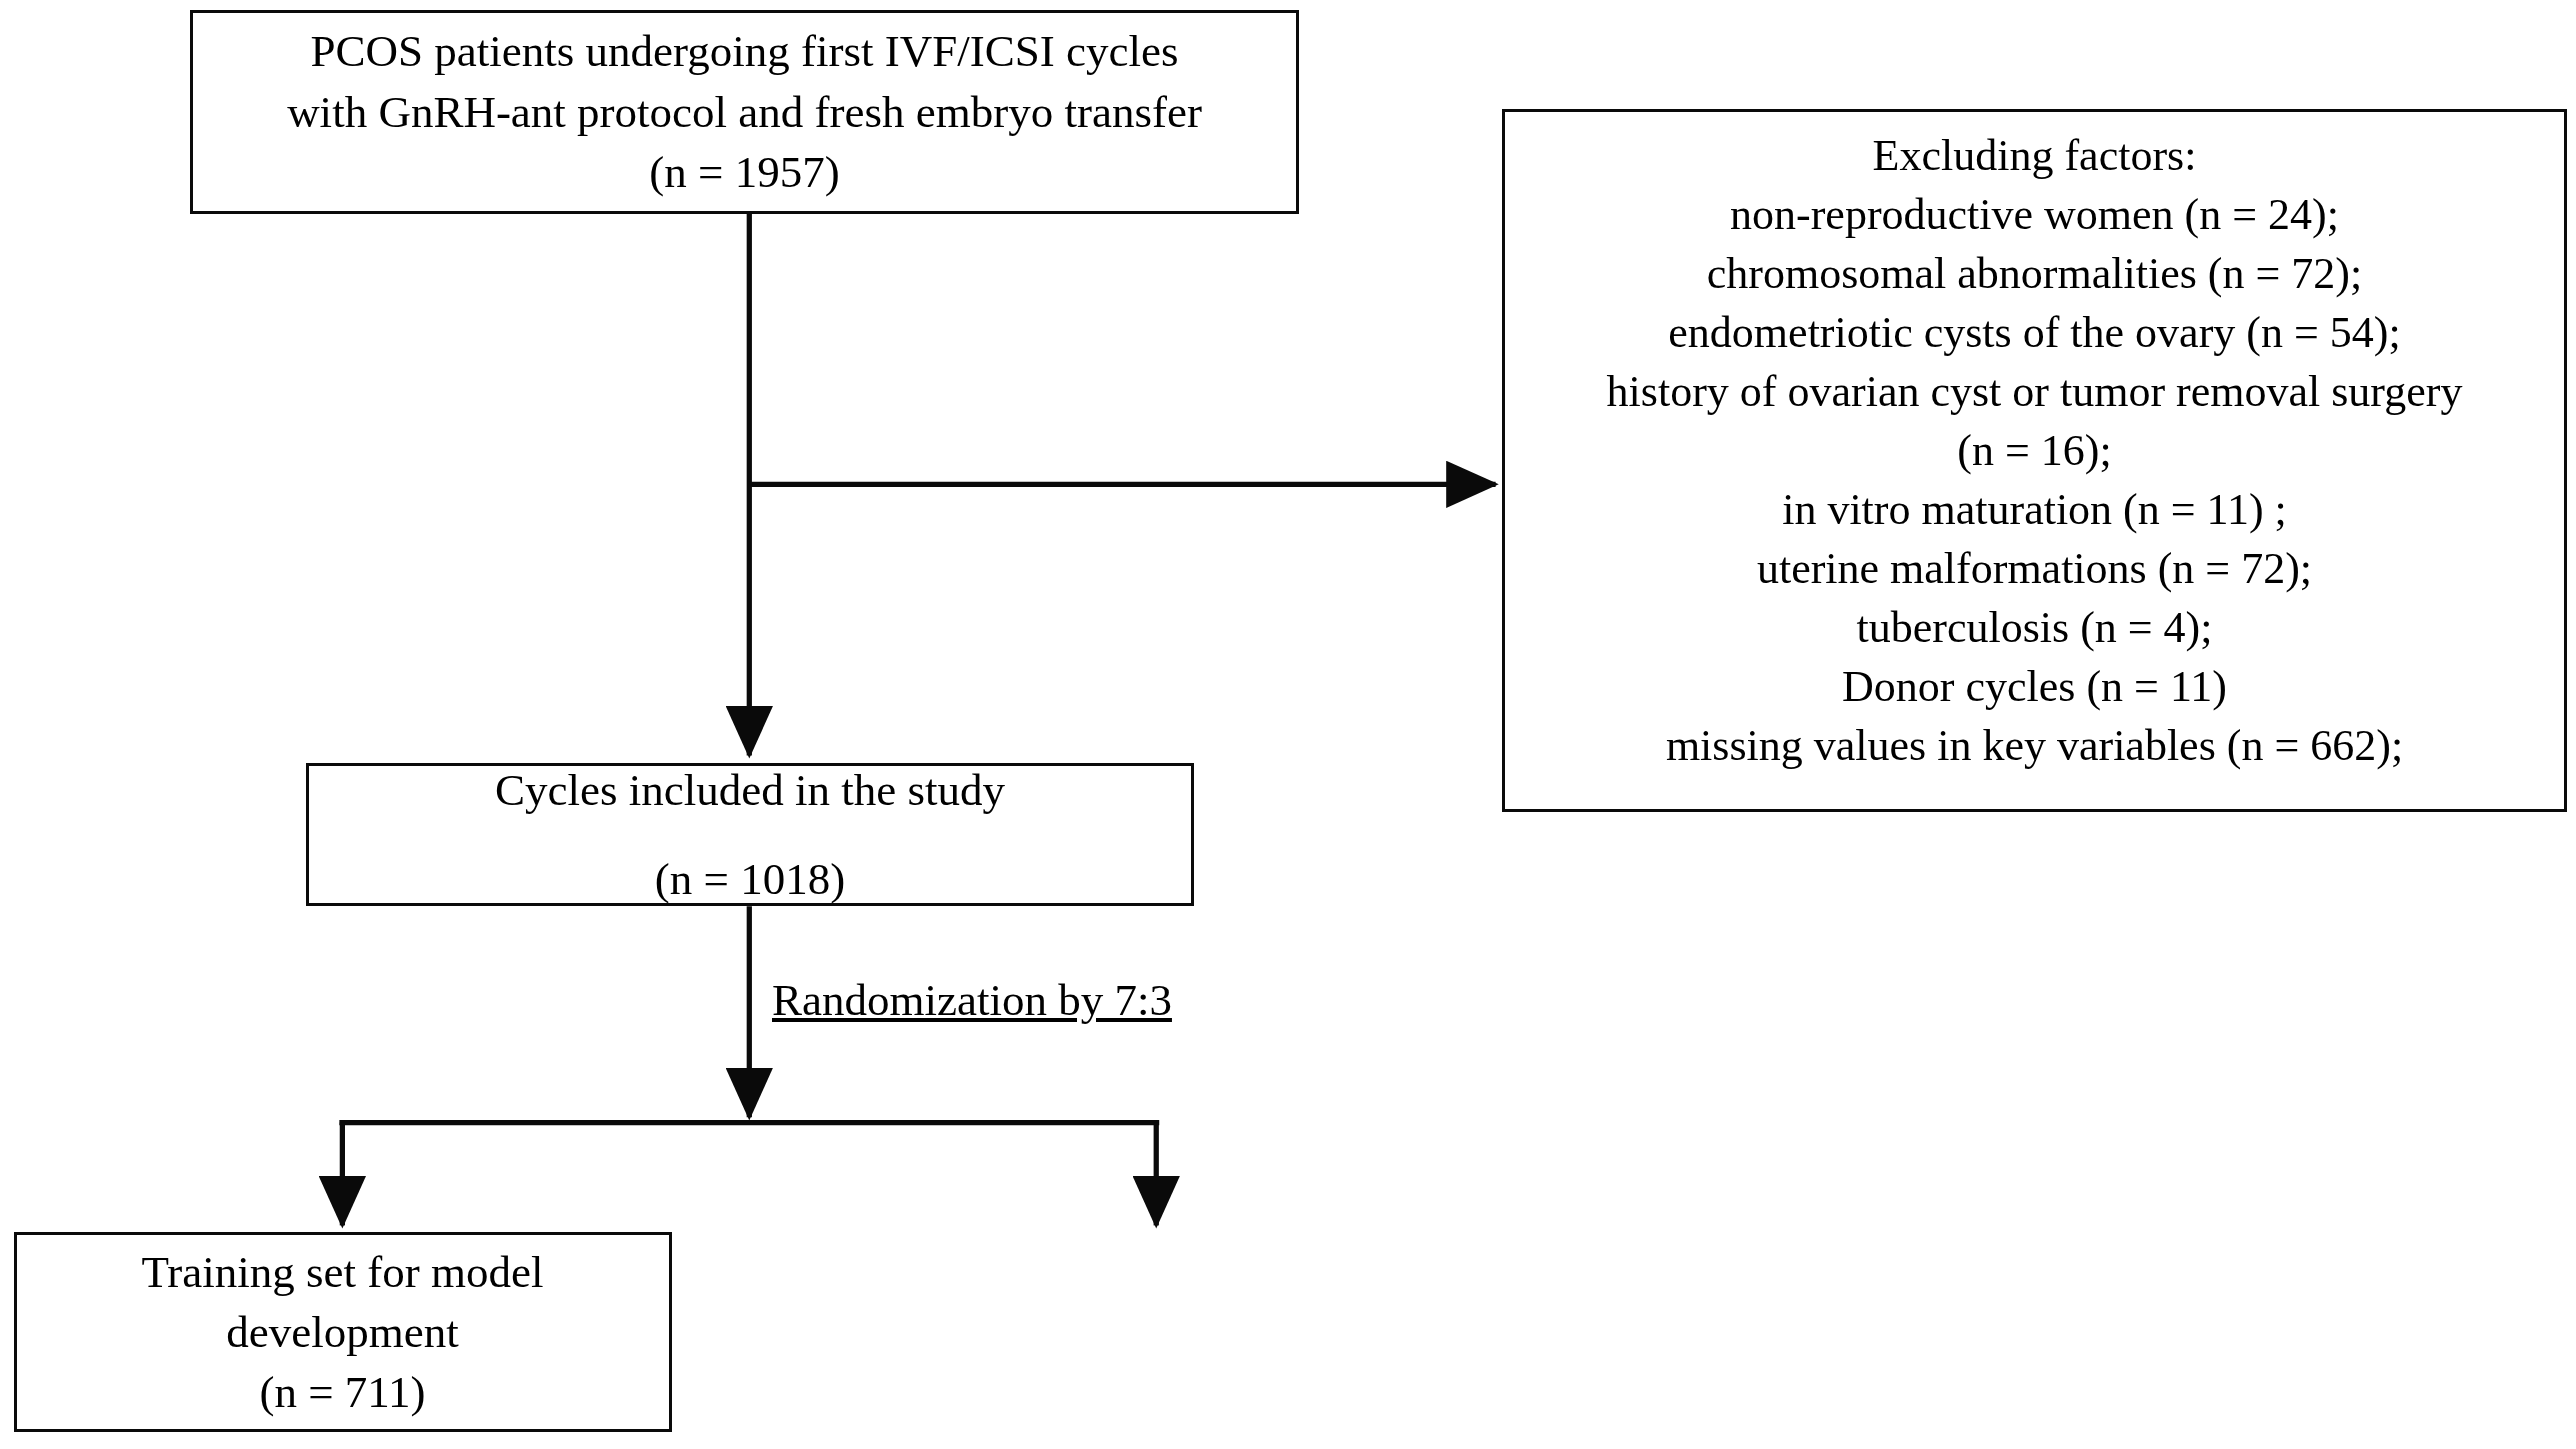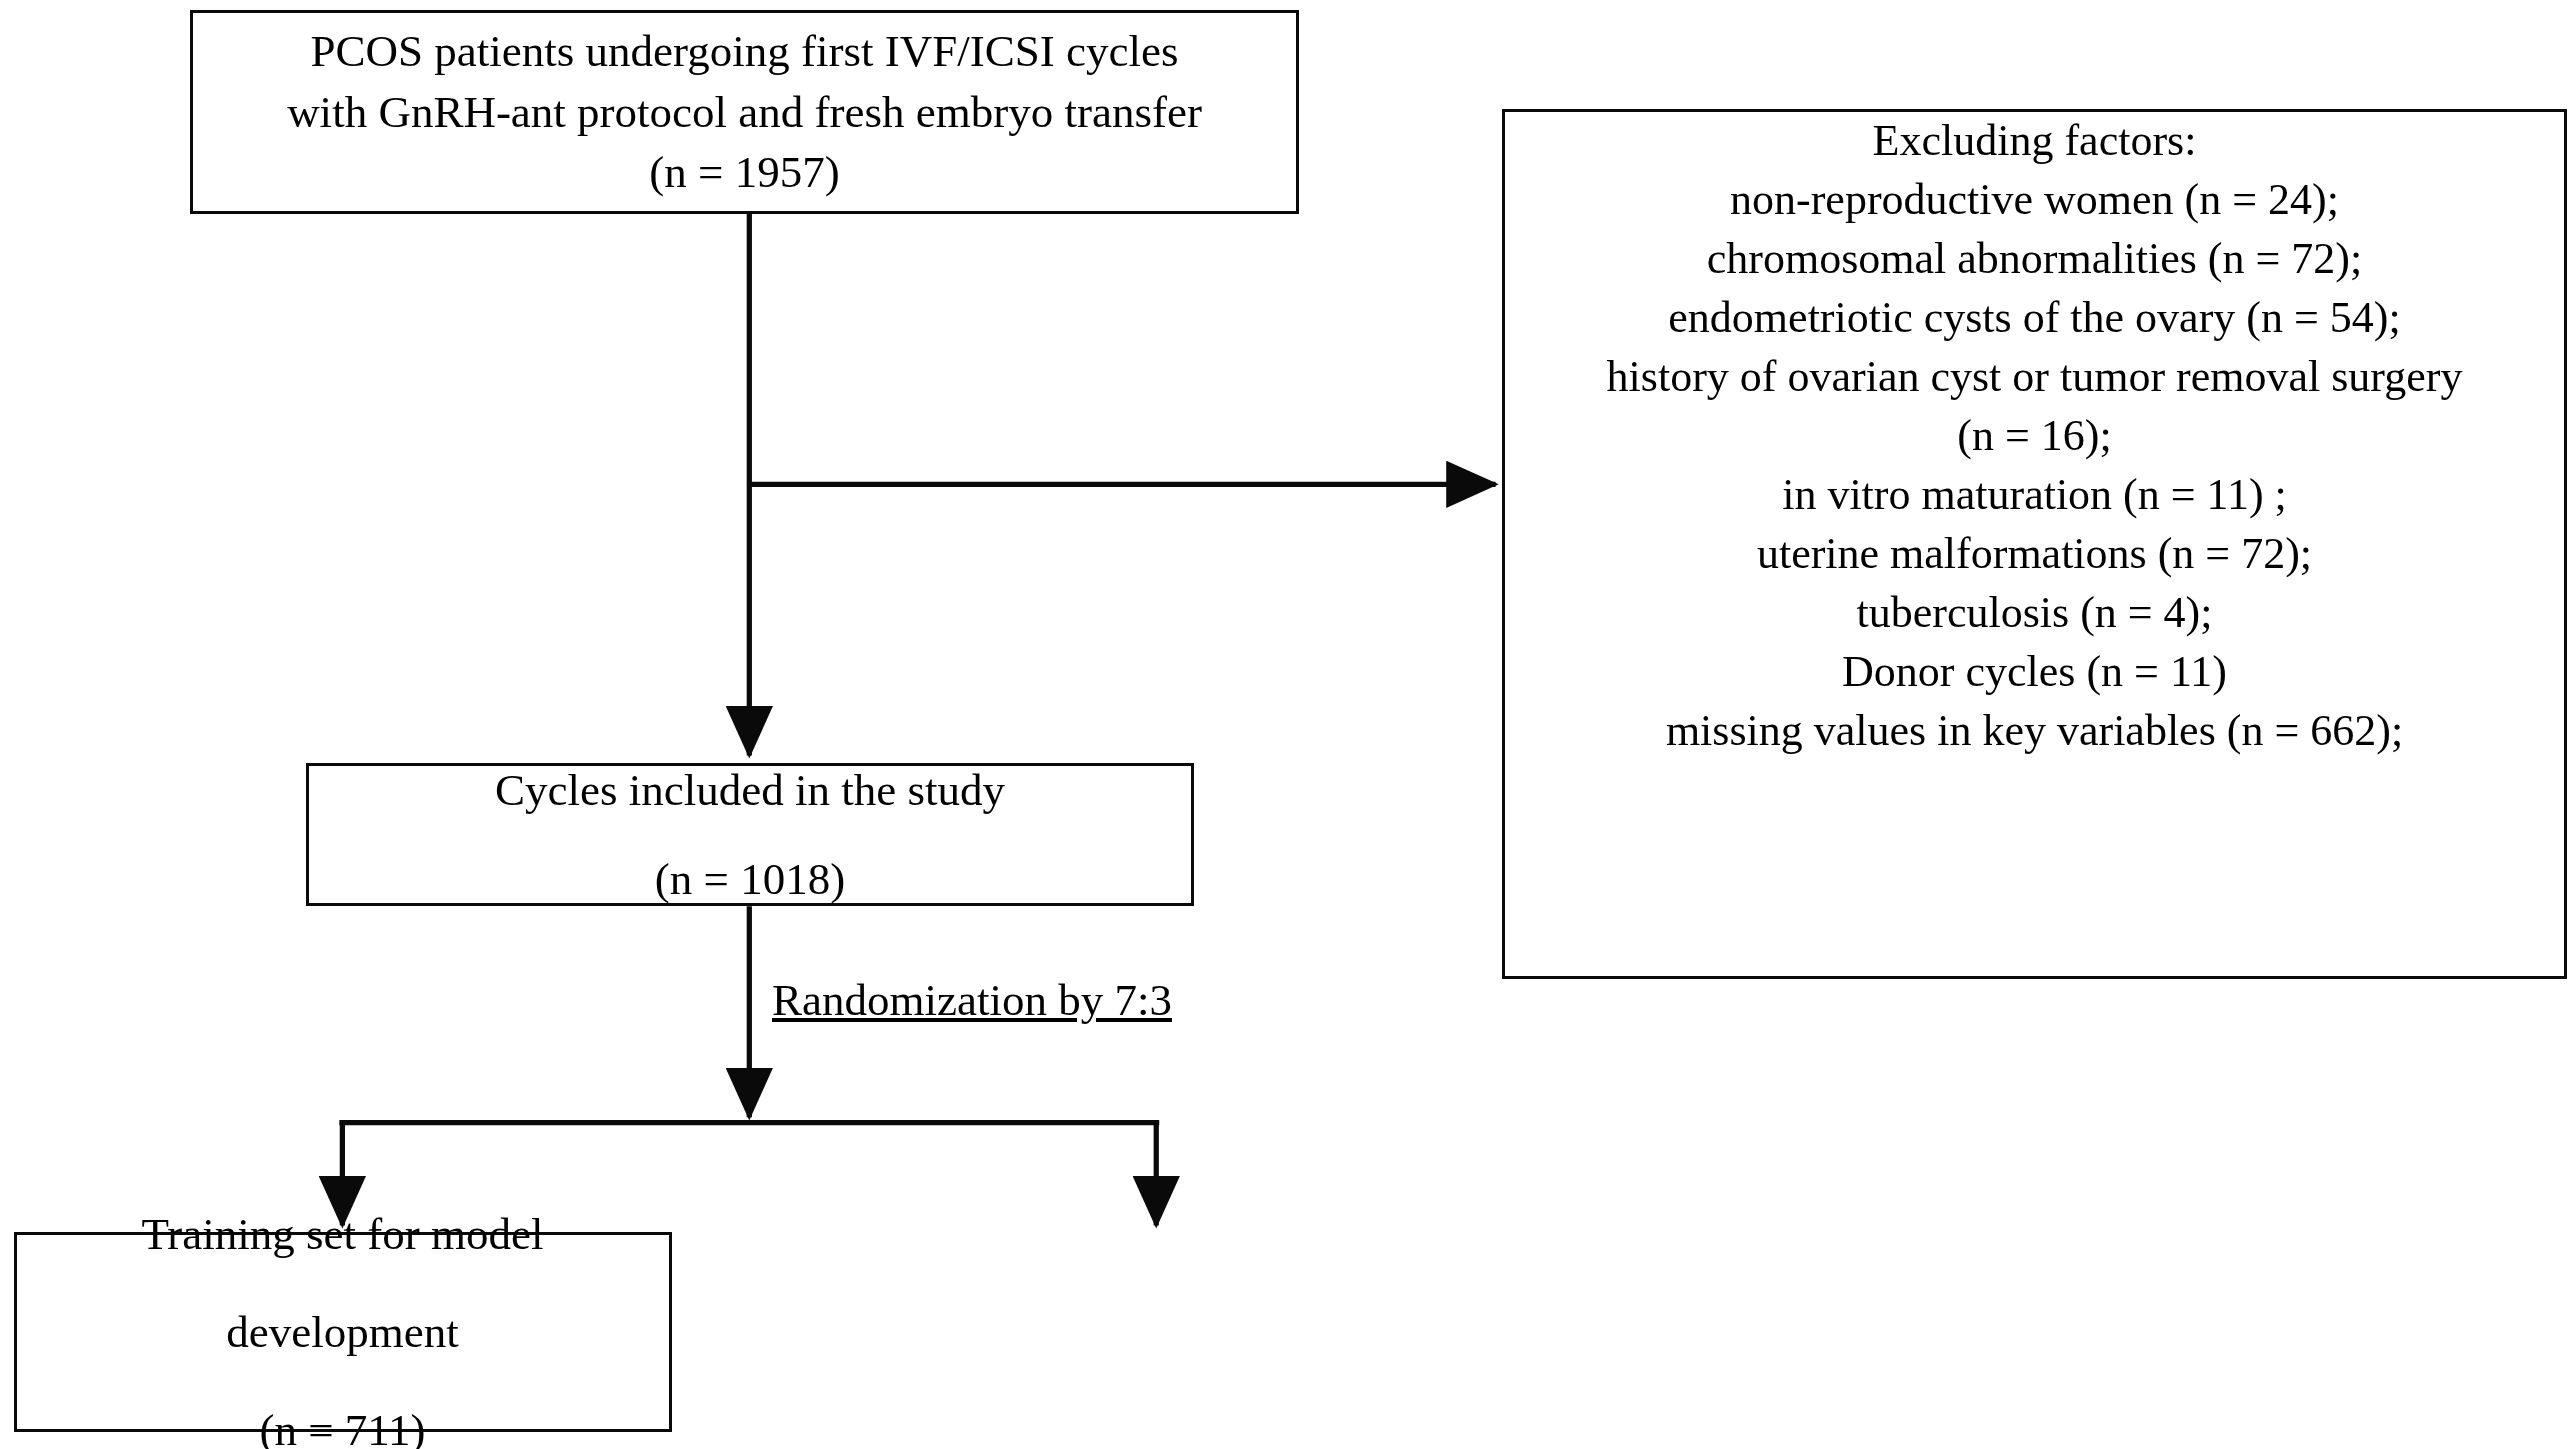--- a/index.html
+++ b/index.html
@@ -46,39 +46,39 @@
     left: 190px;
     top: 9.8px;
     width: 1109px;
     height: 204px;
     font-size: 45px;
   }
   #node-exclusions {
     left: 1502px;
     top: 109px;
     width: 1065px;
-    height: 870px;
+    height: 703px;
     font-size: 44px;
     justify-content: flex-start;
+    padding-top: 15px;
   }
   #node-included {
     left: 306px;
     top: 763px;
     width: 888px;
     height: 143px;
     font-size: 45px;
     gap: 29px;
   }
   #node-training {
     left: 13.5px;
     top: 1232px;
     width: 658px;
     height: 200px;
     font-size: 45px;
-    gap: 38px;
   }
   #node-testing {
     left: 809px;
     top: 1232px;
     width: 656px;
     height: 200px;
     font-size: 45px;
   }
   .edge-label {
     position: absolute;

